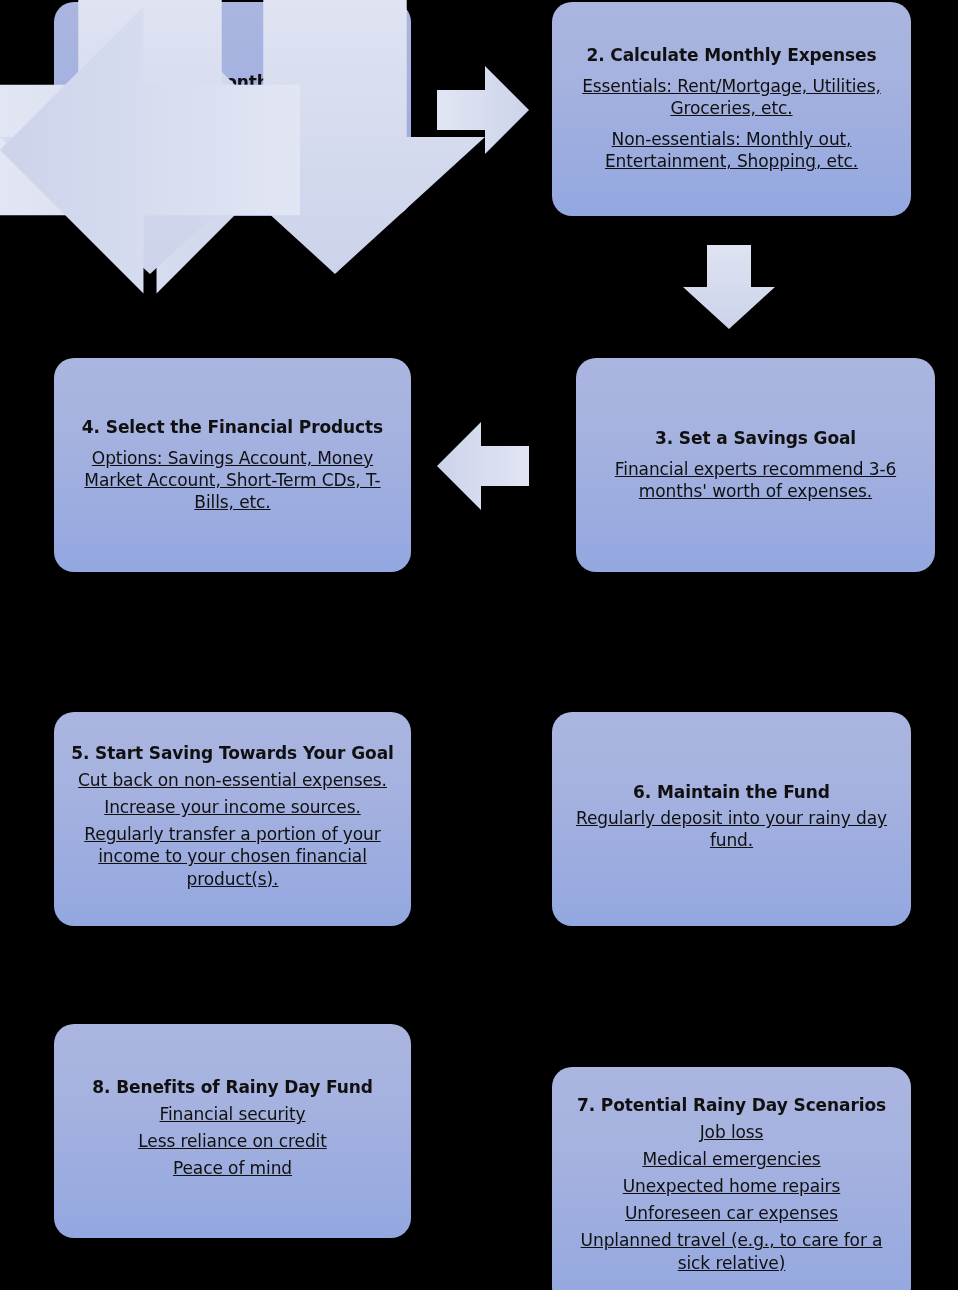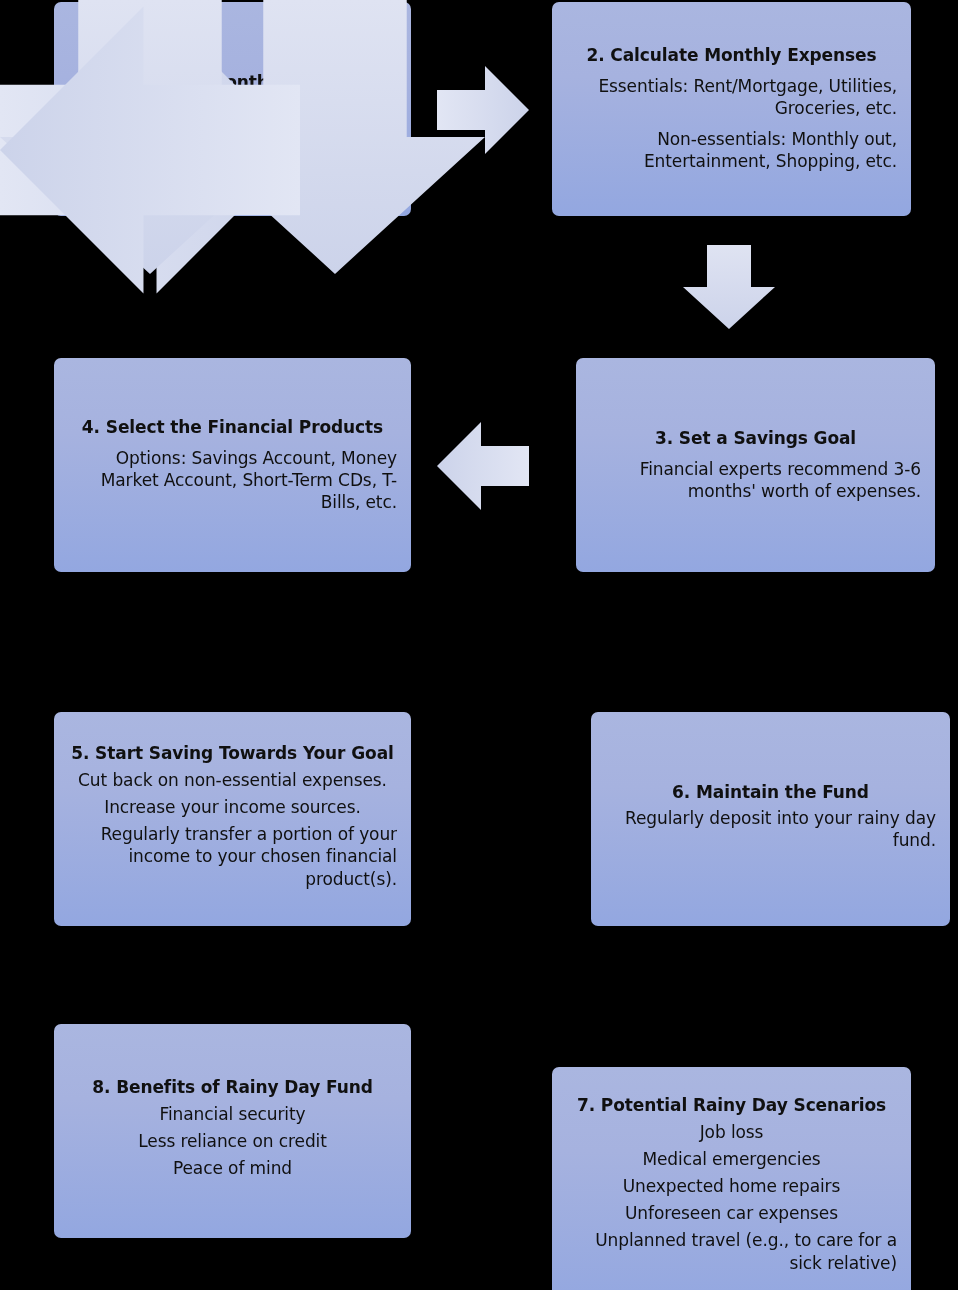--- a/index.html
+++ b/index.html
@@ -20,21 +20,21 @@
     left: 0; top: 0;
     width: 958px;
     height: 1290px;
     background: #000000;
   }
 
   
   .box {
     position: absolute;
     box-sizing: border-box;
-    border-radius: 7px;
+    border-radius: 20px;
     background: linear-gradient(to bottom, #aab6e0 0%, #a6b2df 35%, #93a7e0 100%);
     display: flex;
     flex-direction: column;
     align-items: center;
     justify-content: center;
     padding: 10px 14px;
     color: #101010;
   }
 
   .box .title {
@@ -42,36 +42,37 @@
     font-size: 17px;
     line-height: 1.22;
     text-align: center;
     margin-bottom: 9px;
     letter-spacing: -0.1px;
   }
 
   .box .para {
     font-size: 17px;
     line-height: 1.30;
-    text-align: right;
+    text-align: center;
     margin-bottom: 9px;
     letter-spacing: -0.1px;
+    text-decoration: underline;
   }
   .box .para:last-child { margin-bottom: 0; }
 
   .box.tight .title { margin-bottom: 5px; }
   .box.tight .para  { margin-bottom: 5px; }
 
   
   #box1 { left: 54px;  top: 2px;    width: 357px; height: 214px; }
   #box2 { left: 552px; top: 2px;    width: 359px; height: 214px; }
   #box4 { left: 54px;  top: 358px;  width: 357px; height: 214px; }
   #box3 { left: 576px; top: 358px;  width: 359px; height: 214px; }
   #box5 { left: 54px;  top: 712px;  width: 357px; height: 214px; }
-  #box6 { left: 552px; top: 712px;  width: 359px; height: 214px; margin-left: 39px; }
+  #box6 { left: 552px; top: 712px;  width: 359px; height: 214px; }
   #box8 { left: 54px;  top: 1024px; width: 357px; height: 214px; }
   #box7 { left: 552px; top: 1067px; width: 359px; height: 240px; }
 
   
   .arrow {
     position: absolute;
   }
   .arrow svg { display: block; width: 100%; height: 100%; }
 
   #arrow-1-2 { left: 437px; top: 64px;   width: 92px;  height: 92px; }

